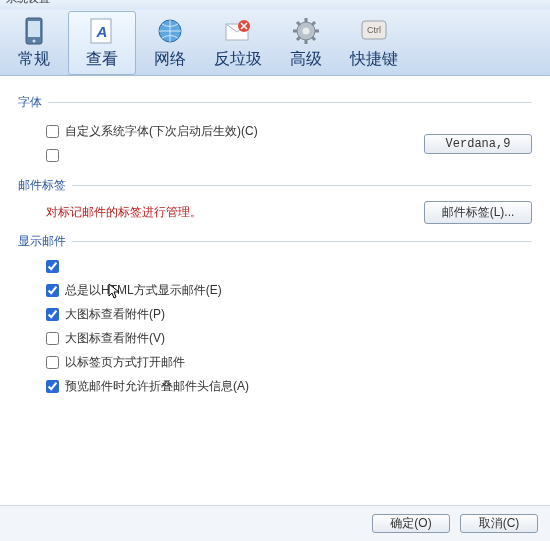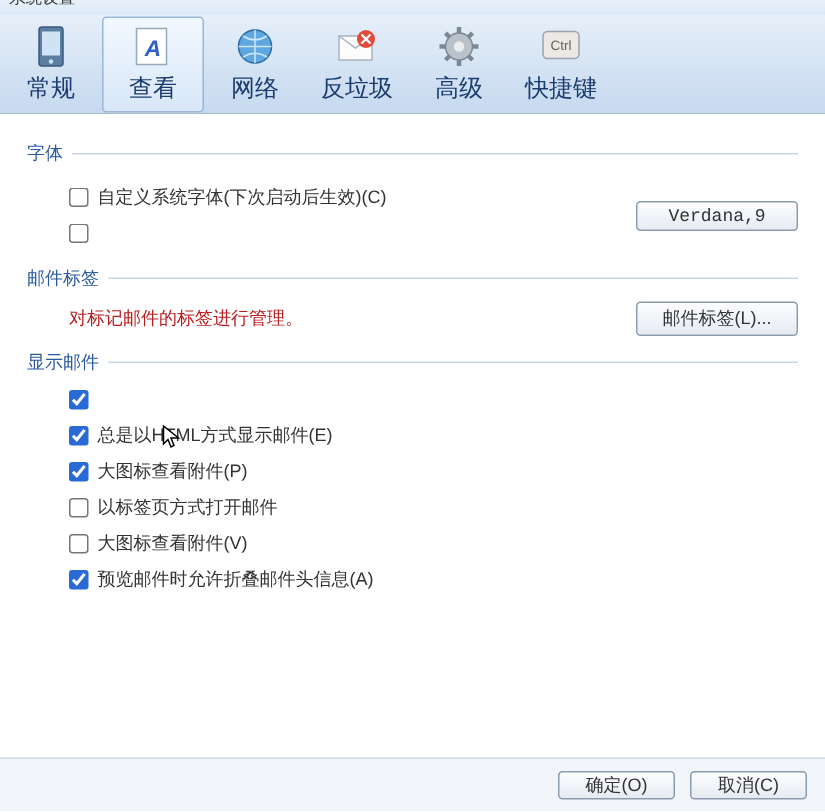--- a/index.html
+++ b/index.html
@@ -155,25 +155,25 @@
   <div class="row">
       <input type="checkbox" checked="" style="">
       <span class="lbl">总是以HTML方式显示邮件(E)</span>
     </div>
   <div class="row">
       <input type="checkbox" checked="" style="">
       <span class="lbl">大图标查看附件(P)</span>
     </div>
   <div class="row">
       <input type="checkbox" style="">
-      <span class="lbl">以标签页方式打开邮件</span>
+      <span class="lbl">大图标查看附件(V)</span>
     </div>
   <div class="row">
       <input type="checkbox" style="">
-      <span class="lbl">大图标查看附件(V)</span>
+      <span class="lbl">以标签页方式打开邮件</span>
     </div>
   <div class="row">
       <input type="checkbox" checked="" style="">
       <span class="lbl">预览邮件时允许折叠邮件头信息(A)</span>
     </div>
 
 </div>
 
 <div class="bottom-bar">
   <span class="btn">确定(O)</span>

